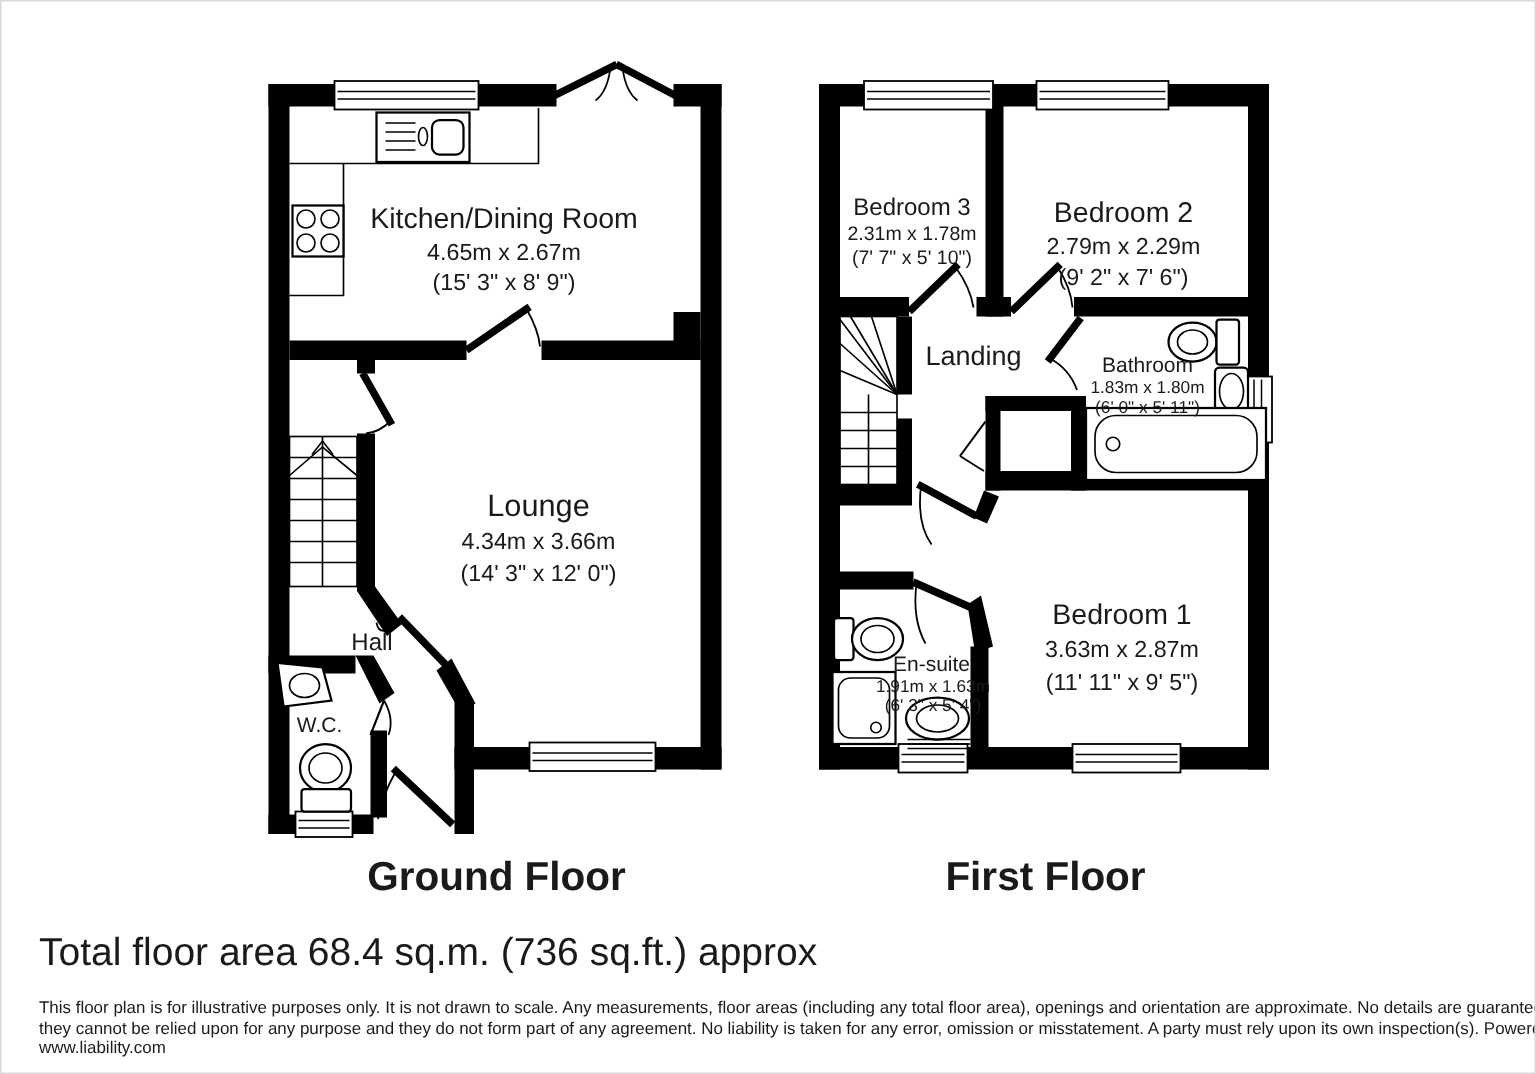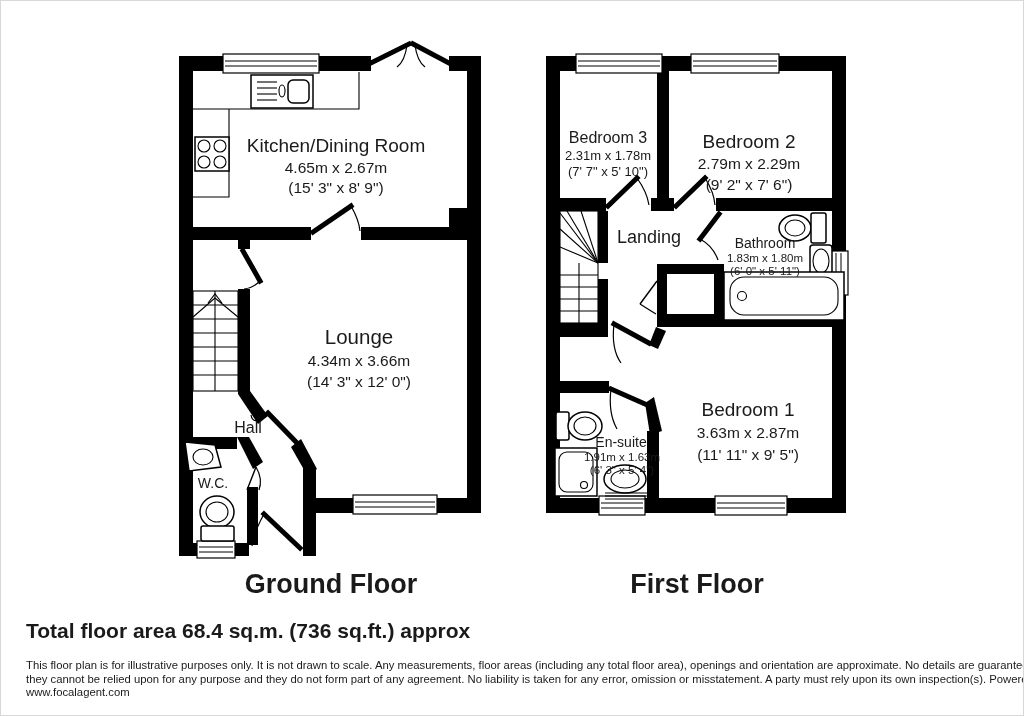--- a/index.html
+++ b/index.html
@@ -19,21 +19,21 @@
   .fix{fill:#fff;stroke:#000;stroke-width:1.5;}
   .thin{fill:none;stroke:#000;stroke-width:1.1;}
   .roomname{font-size:19px;}
   .roomdim{font-size:15.5px;}
   .roomname-sm{font-size:16px;}
   .roomdim-sm{font-size:13px;}
   .roomname-xs{font-size:14px;}
   .roomdim-xs{font-size:11.5px;}
   .floor-title{font-size:27px;font-weight:bold;}
   .footer{position:absolute;left:25px;top:618px;width:980px;}
-  .total{font-size:21px;margin:0 0 16px 0;font-weight:bold;}
+  .total{font-size:26px;margin:0 0 16px 0;}
   .disc{font-size:11.3px;line-height:13.5px;white-space:nowrap;}
 </style>
 </head>
 <body>
 
 <div class="page">
 <svg width="1024" height="612" viewBox="0 0 1024 612">
 
   <g>
 
@@ -310,15 +310,15 @@
     <text class="roomdim-xs" x="621" y="473" text-anchor="middle">(6' 3" x 5' 4")</text>
 
     <text class="floor-title" x="696" y="592" text-anchor="middle">First Floor</text>
   </g>
 </svg>
 
   <div class="footer">
     <p class="total">Total floor area 68.4 sq.m. (736 sq.ft.) approx</p>
     <div class="disc">This floor plan is for illustrative purposes only. It is not drawn to scale. Any measurements, floor areas (including any total floor area), openings and orientation are approximate. No details are guaranteed,</div>
     <div class="disc">they cannot be relied upon for any purpose and they do not form part of any agreement. No liability is taken for any error, omission or misstatement. A party must rely upon its own inspection(s). Powered by</div>
-    <div class="disc">www.focalagent.com</div>
+    <div class="disc">www.liability.com</div>
   </div>
 </div>
 
 </body></html>

